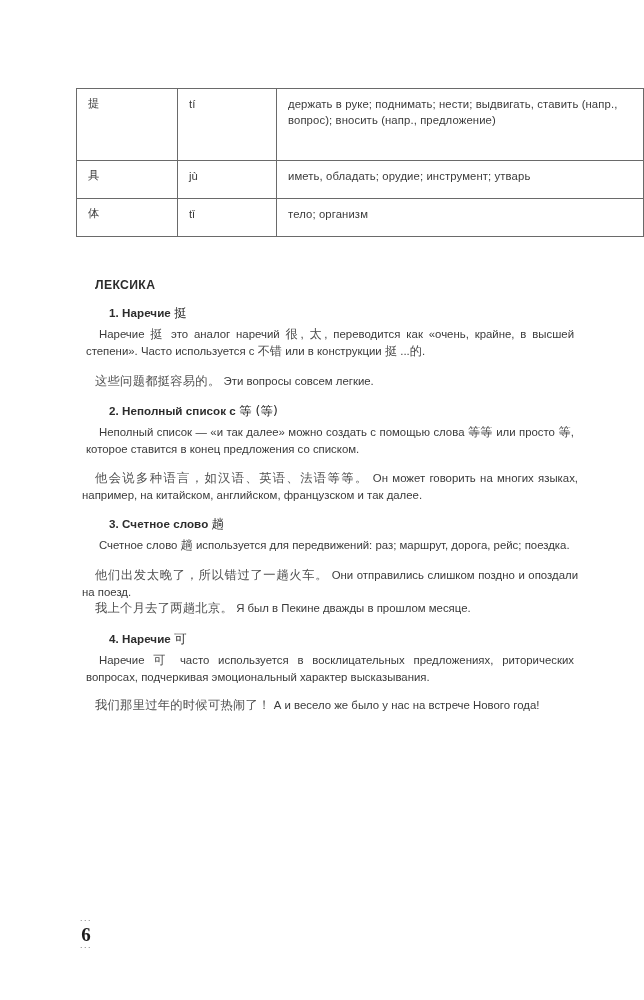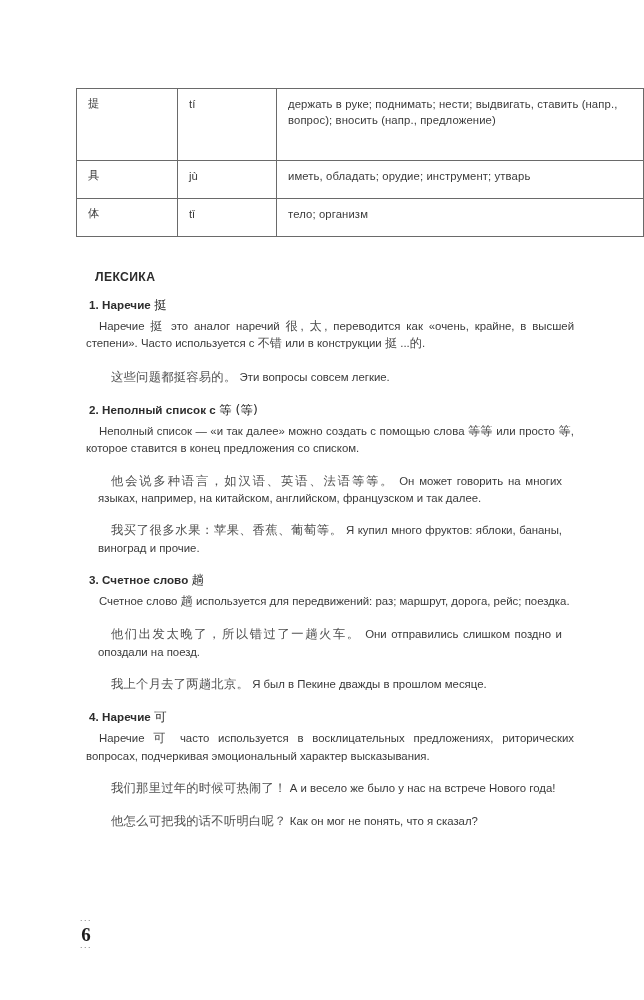--- a/index.html
+++ b/index.html
@@ -59,37 +59,37 @@
     letter-spacing: 0.01em;
     margin-top: 22px;
   }
   .row-tall td { height: 56px; }
   .row-short td { height: 22px; }
 
   
   .content {
     position: absolute;
     left: 82px;
-    top: 270px;
+    top: 278px;
     width: 496px;
   }
 
   .section-title {
     font-size: 12.2px;
     font-weight: bold;
     color: #2c2c2c;
     letter-spacing: 0.03em;
     margin: 0 0 13px 13px;
   }
 
   .subhead {
     font-size: 11.6px;
     font-weight: bold;
     color: #2c2c2c;
-    margin: 0 0 1px 7px;
+    margin: 0 0 1px 27px;
     letter-spacing: 0.005em;
   }
   .subhead .cn {
     font-family: "DejaVu Sans", "Liberation Sans", sans-serif;
     font-weight: normal;
     font-size: 12.4px;
   }
 
   .para {
     font-size: 11.4px;
@@ -107,21 +107,21 @@
   }
 
   .examples {
     margin-top: 12px;
   }
   .example {
     font-size: 11.4px;
     line-height: 1.42;
     text-align: justify;
     text-justify: inter-word;
-    margin: 16px;
+    margin: 0;
     text-indent: 13px;
     color: #3a3a3a;
   }
   .example .cn {
     font-family: "DejaVu Sans", "Liberation Sans", sans-serif;
     font-size: 12.3px;
     color: #4f4f4f;
     letter-spacing: 0.02em;
   }
 
@@ -185,39 +185,37 @@
       <div class="examples">
         <p class="example"><span class="cn">这些问题都挺容易的。</span> Эти вопросы совсем легкие.</p>
       </div>
     </div>
 
     <div class="block">
       <div class="subhead"><span>2. Неполный список с </span><span class="cn">等 (等)</span></div>
       <p class="para">Неполный список — «и так далее» можно создать с помощью слова <span class="cn">等等</span> или просто <span class="cn">等</span>, которое ставится в конец предложения со списком.</p>
       <div class="examples">
         <p class="example"><span class="cn">他会说多种语言，如汉语、英语、法语等等。</span> Он может говорить на многих языках, например, на китайском, английском, французском и так далее.</p>
-        <p class="example"><span class="cn">我买了很多水果：苹果、香蕉、葡萄等。</span> Я купил много фруктов: яблоки, бананы, виноград и прочие.</p>
       </div>
     </div>
 
     <div class="block">
       <div class="subhead"><span>3. Счетное слово </span><span class="cn">趟</span></div>
       <p class="para">Счетное слово <span class="cn">趟</span> используется для передвижений: раз; маршрут, дорога, рейс; поездка.</p>
       <div class="examples">
         <p class="example"><span class="cn">他们出发太晚了，所以错过了一趟火车。</span> Они отправились слишком поздно и опоздали на поезд.</p>
         <p class="example"><span class="cn">我上个月去了两趟北京。</span> Я был в Пекине дважды в прошлом месяце.</p>
       </div>
     </div>
 
     <div class="block">
       <div class="subhead"><span>4. Наречие </span><span class="cn">可</span></div>
       <p class="para">Наречие <span class="cn">可</span> часто используется в восклицательных предложениях, риторических вопросах, подчеркивая эмоциональный характер высказывания.</p>
       <div class="examples">
         <p class="example"><span class="cn">我们那里过年的时候可热闹了！</span> А и весело же было у нас на встрече Нового года!</p>
-        <p class="example"><span class="cn">他怎么可把我的话不听明白呢？</span> Как он мог не понять, что я сказал?</p>
       </div>
     </div>
 
   </div>
 
   <div class="folio">
     <div class="folio-dots">···</div>
     <div class="folio-num">6</div>
     <div class="folio-dots">···</div>
   </div>

